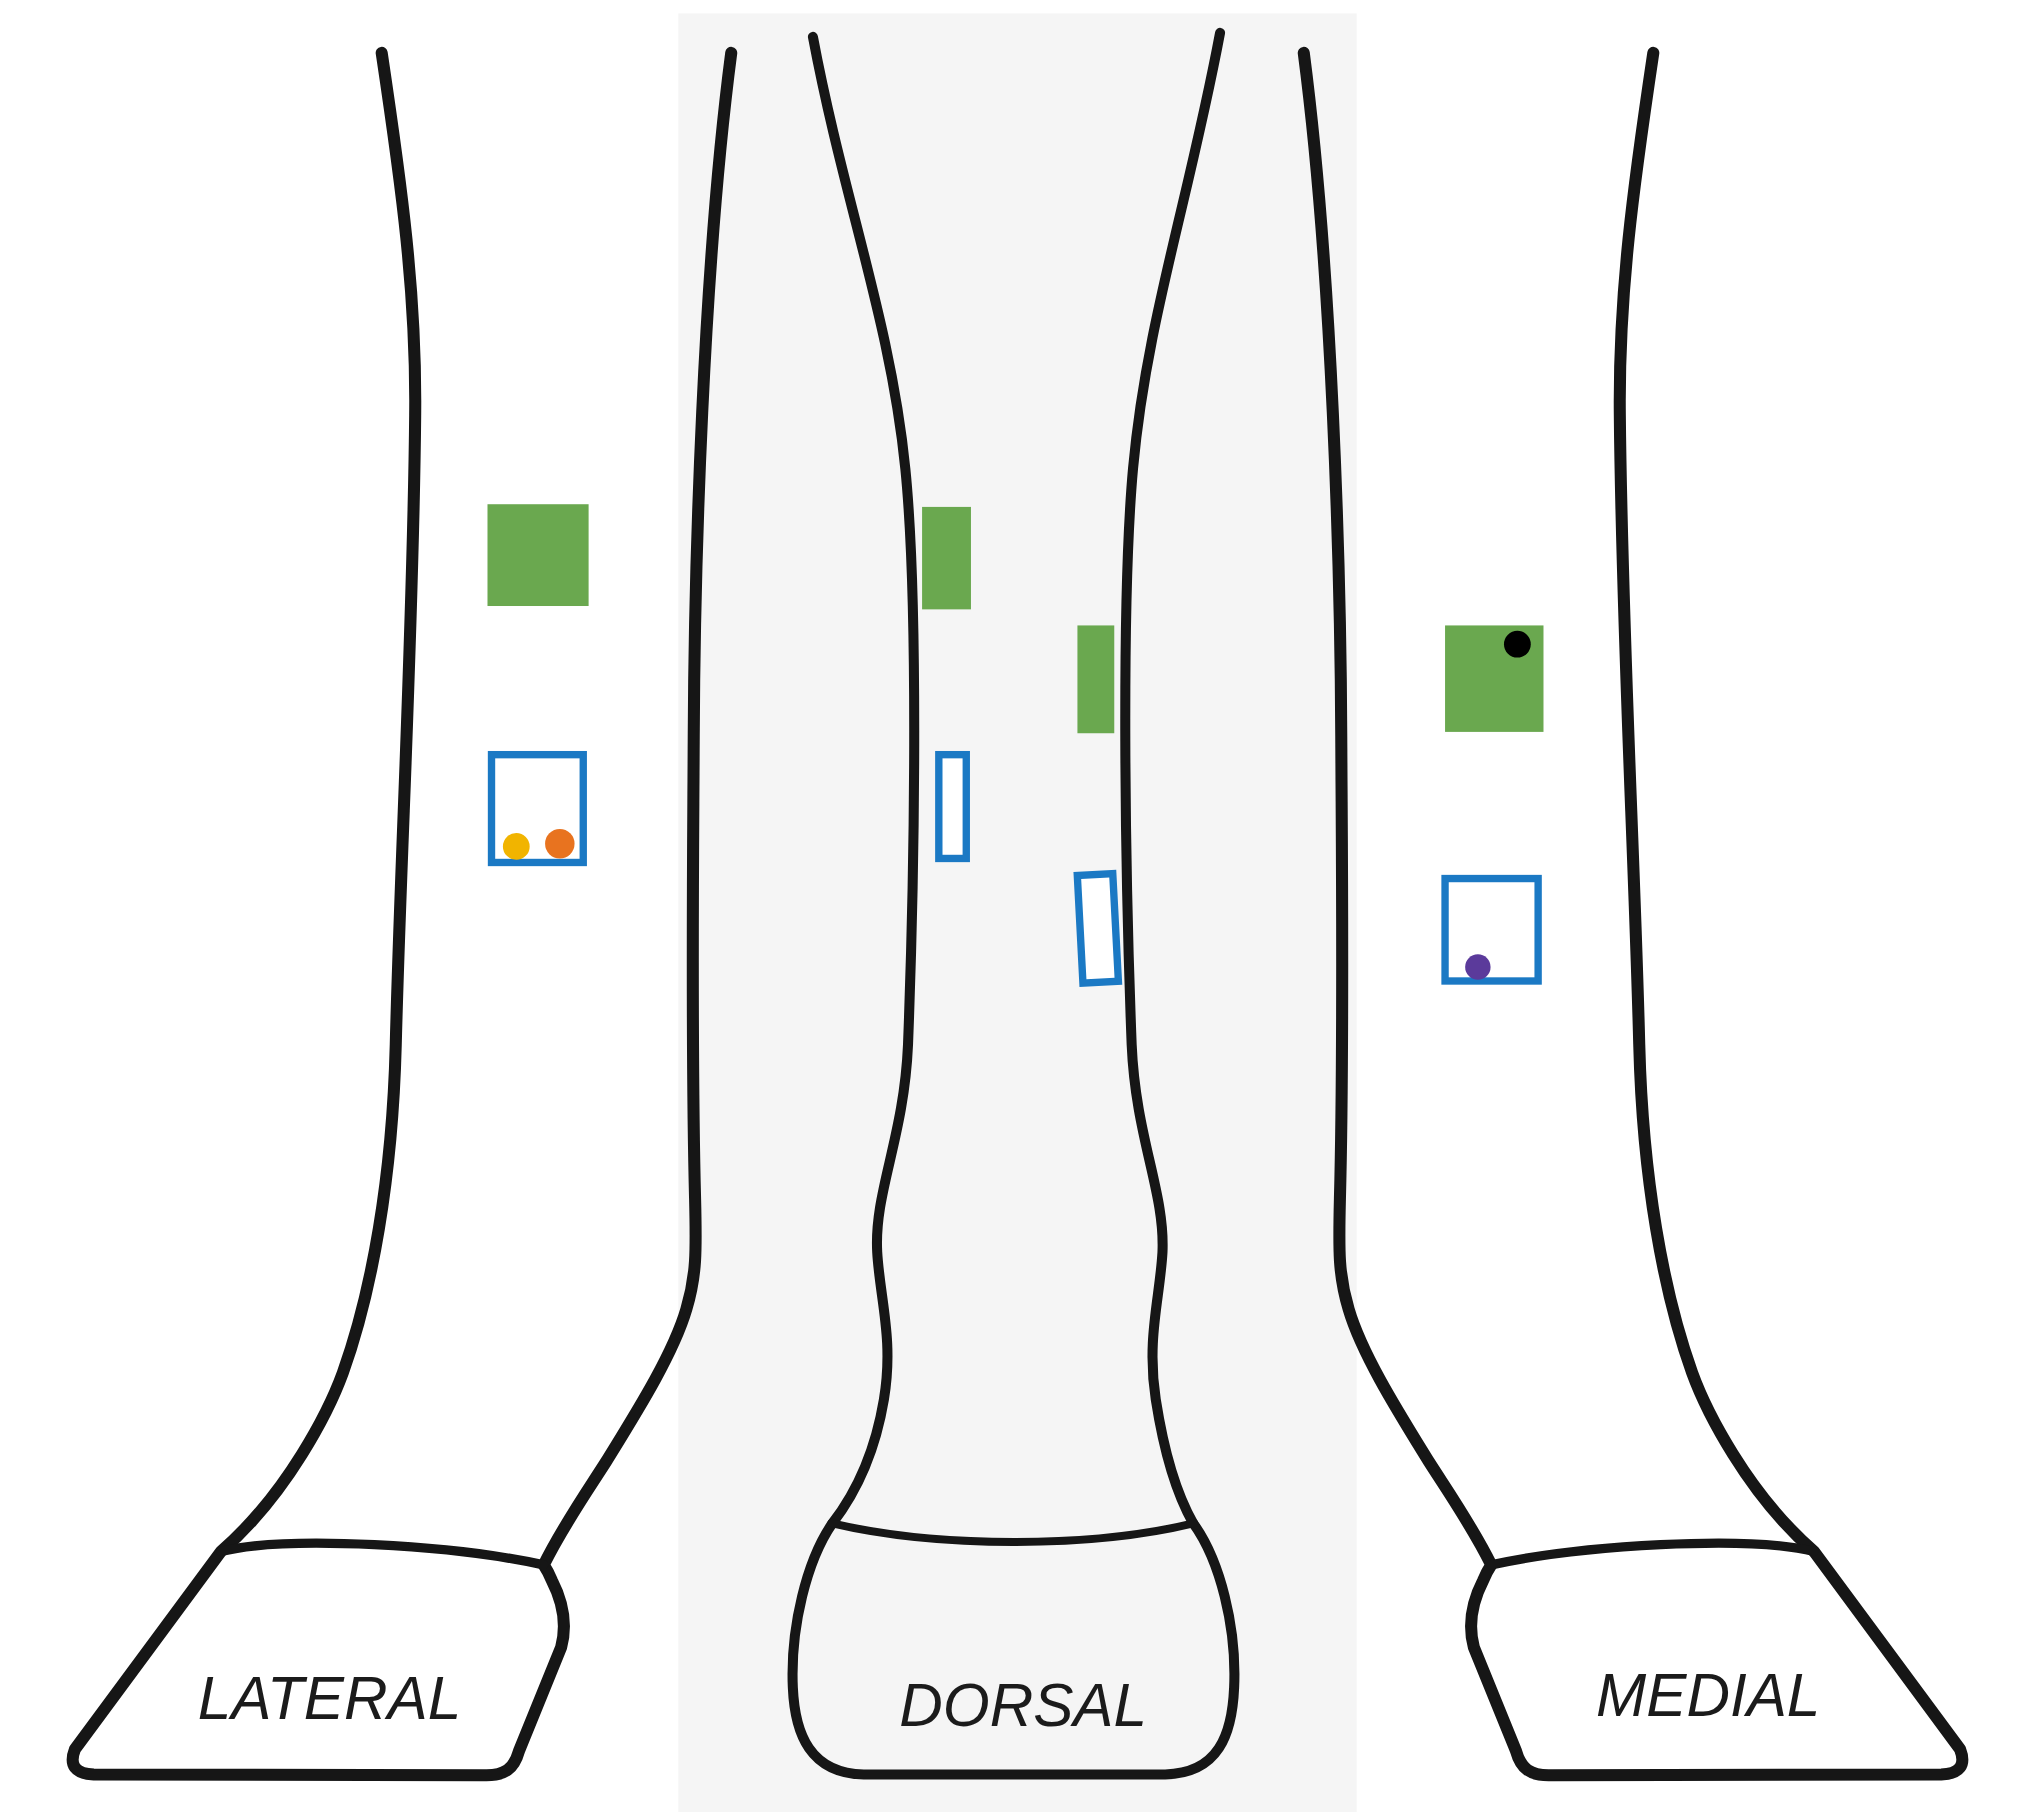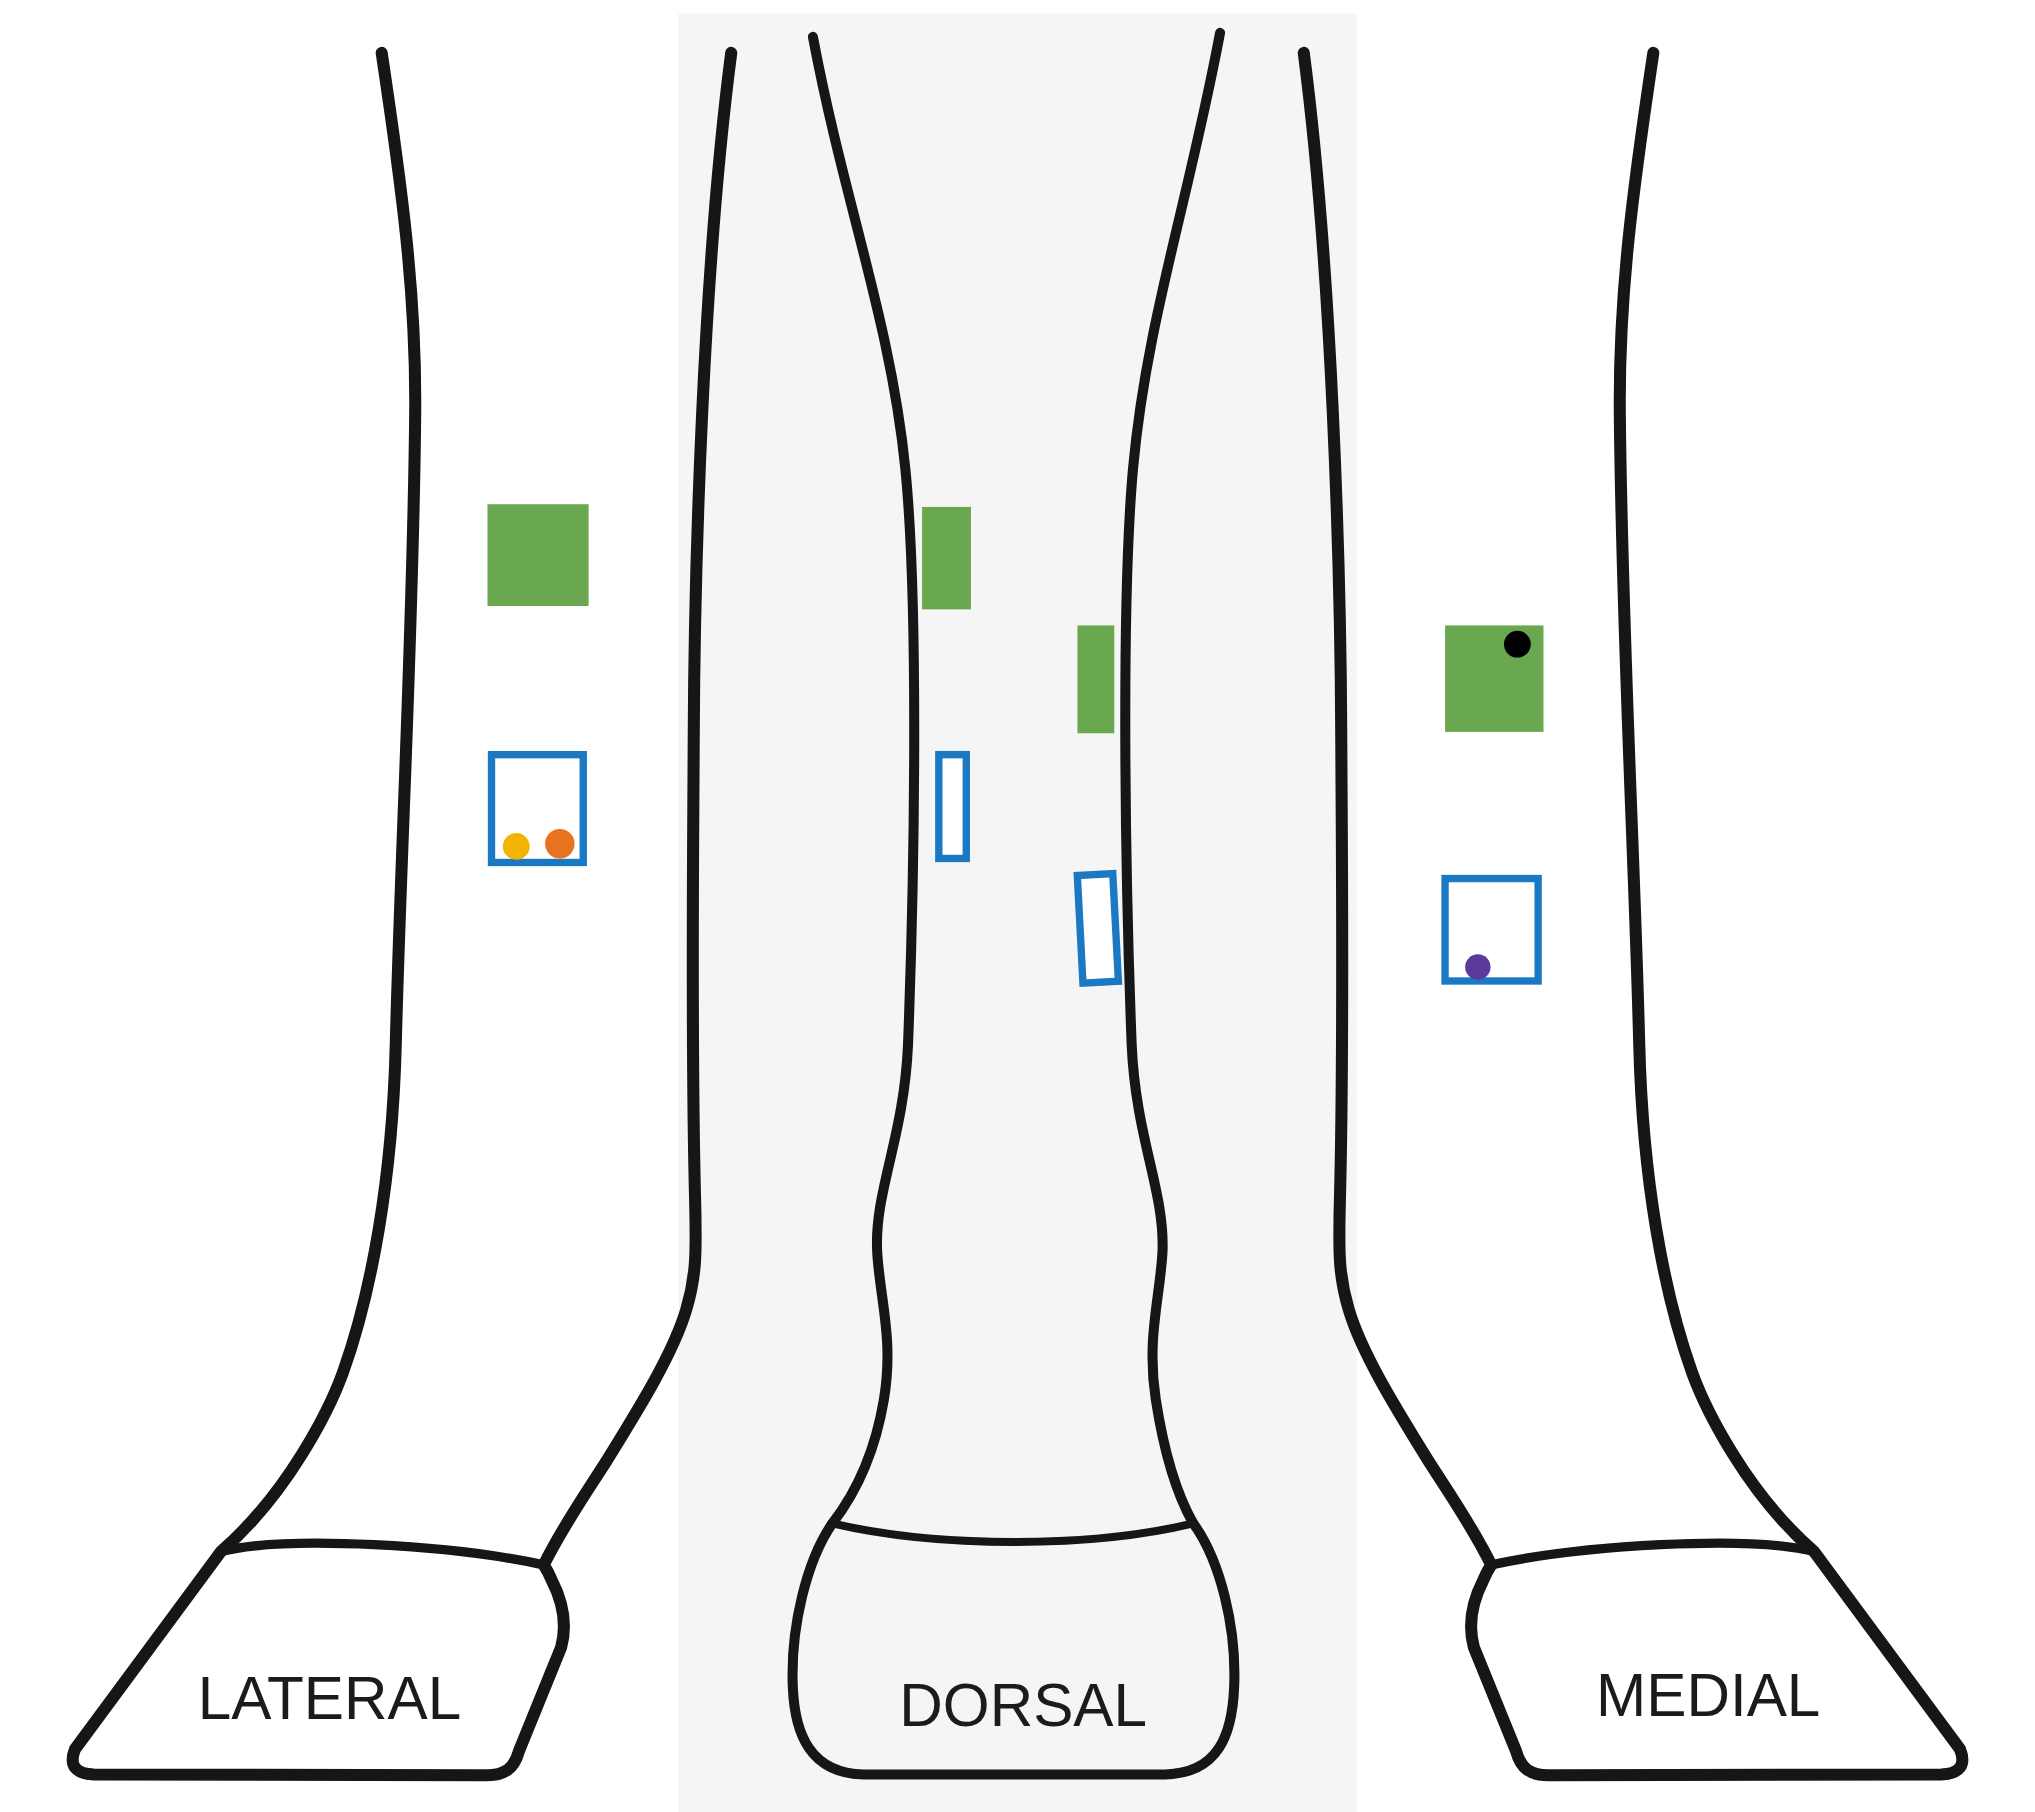--- a/index.html
+++ b/index.html
@@ -6,20 +6,21 @@
     margin: 0;
     padding: 0;
     background: #ffffff;
   }
   #figure-root {
     width: 2035px;
     height: 1812px;
     position: relative;
     background: #ffffff;
     font-family: "Liberation Sans", sans-serif;
+    font-style: italic;
   }
   svg { display: block; }
   .view-label {
     font-family: "Liberation Sans", sans-serif;
     font-size: 90px;
     fill: #1b1b1b;
     text-anchor: middle;
   }
   .leg-stroke {
     fill: none;

